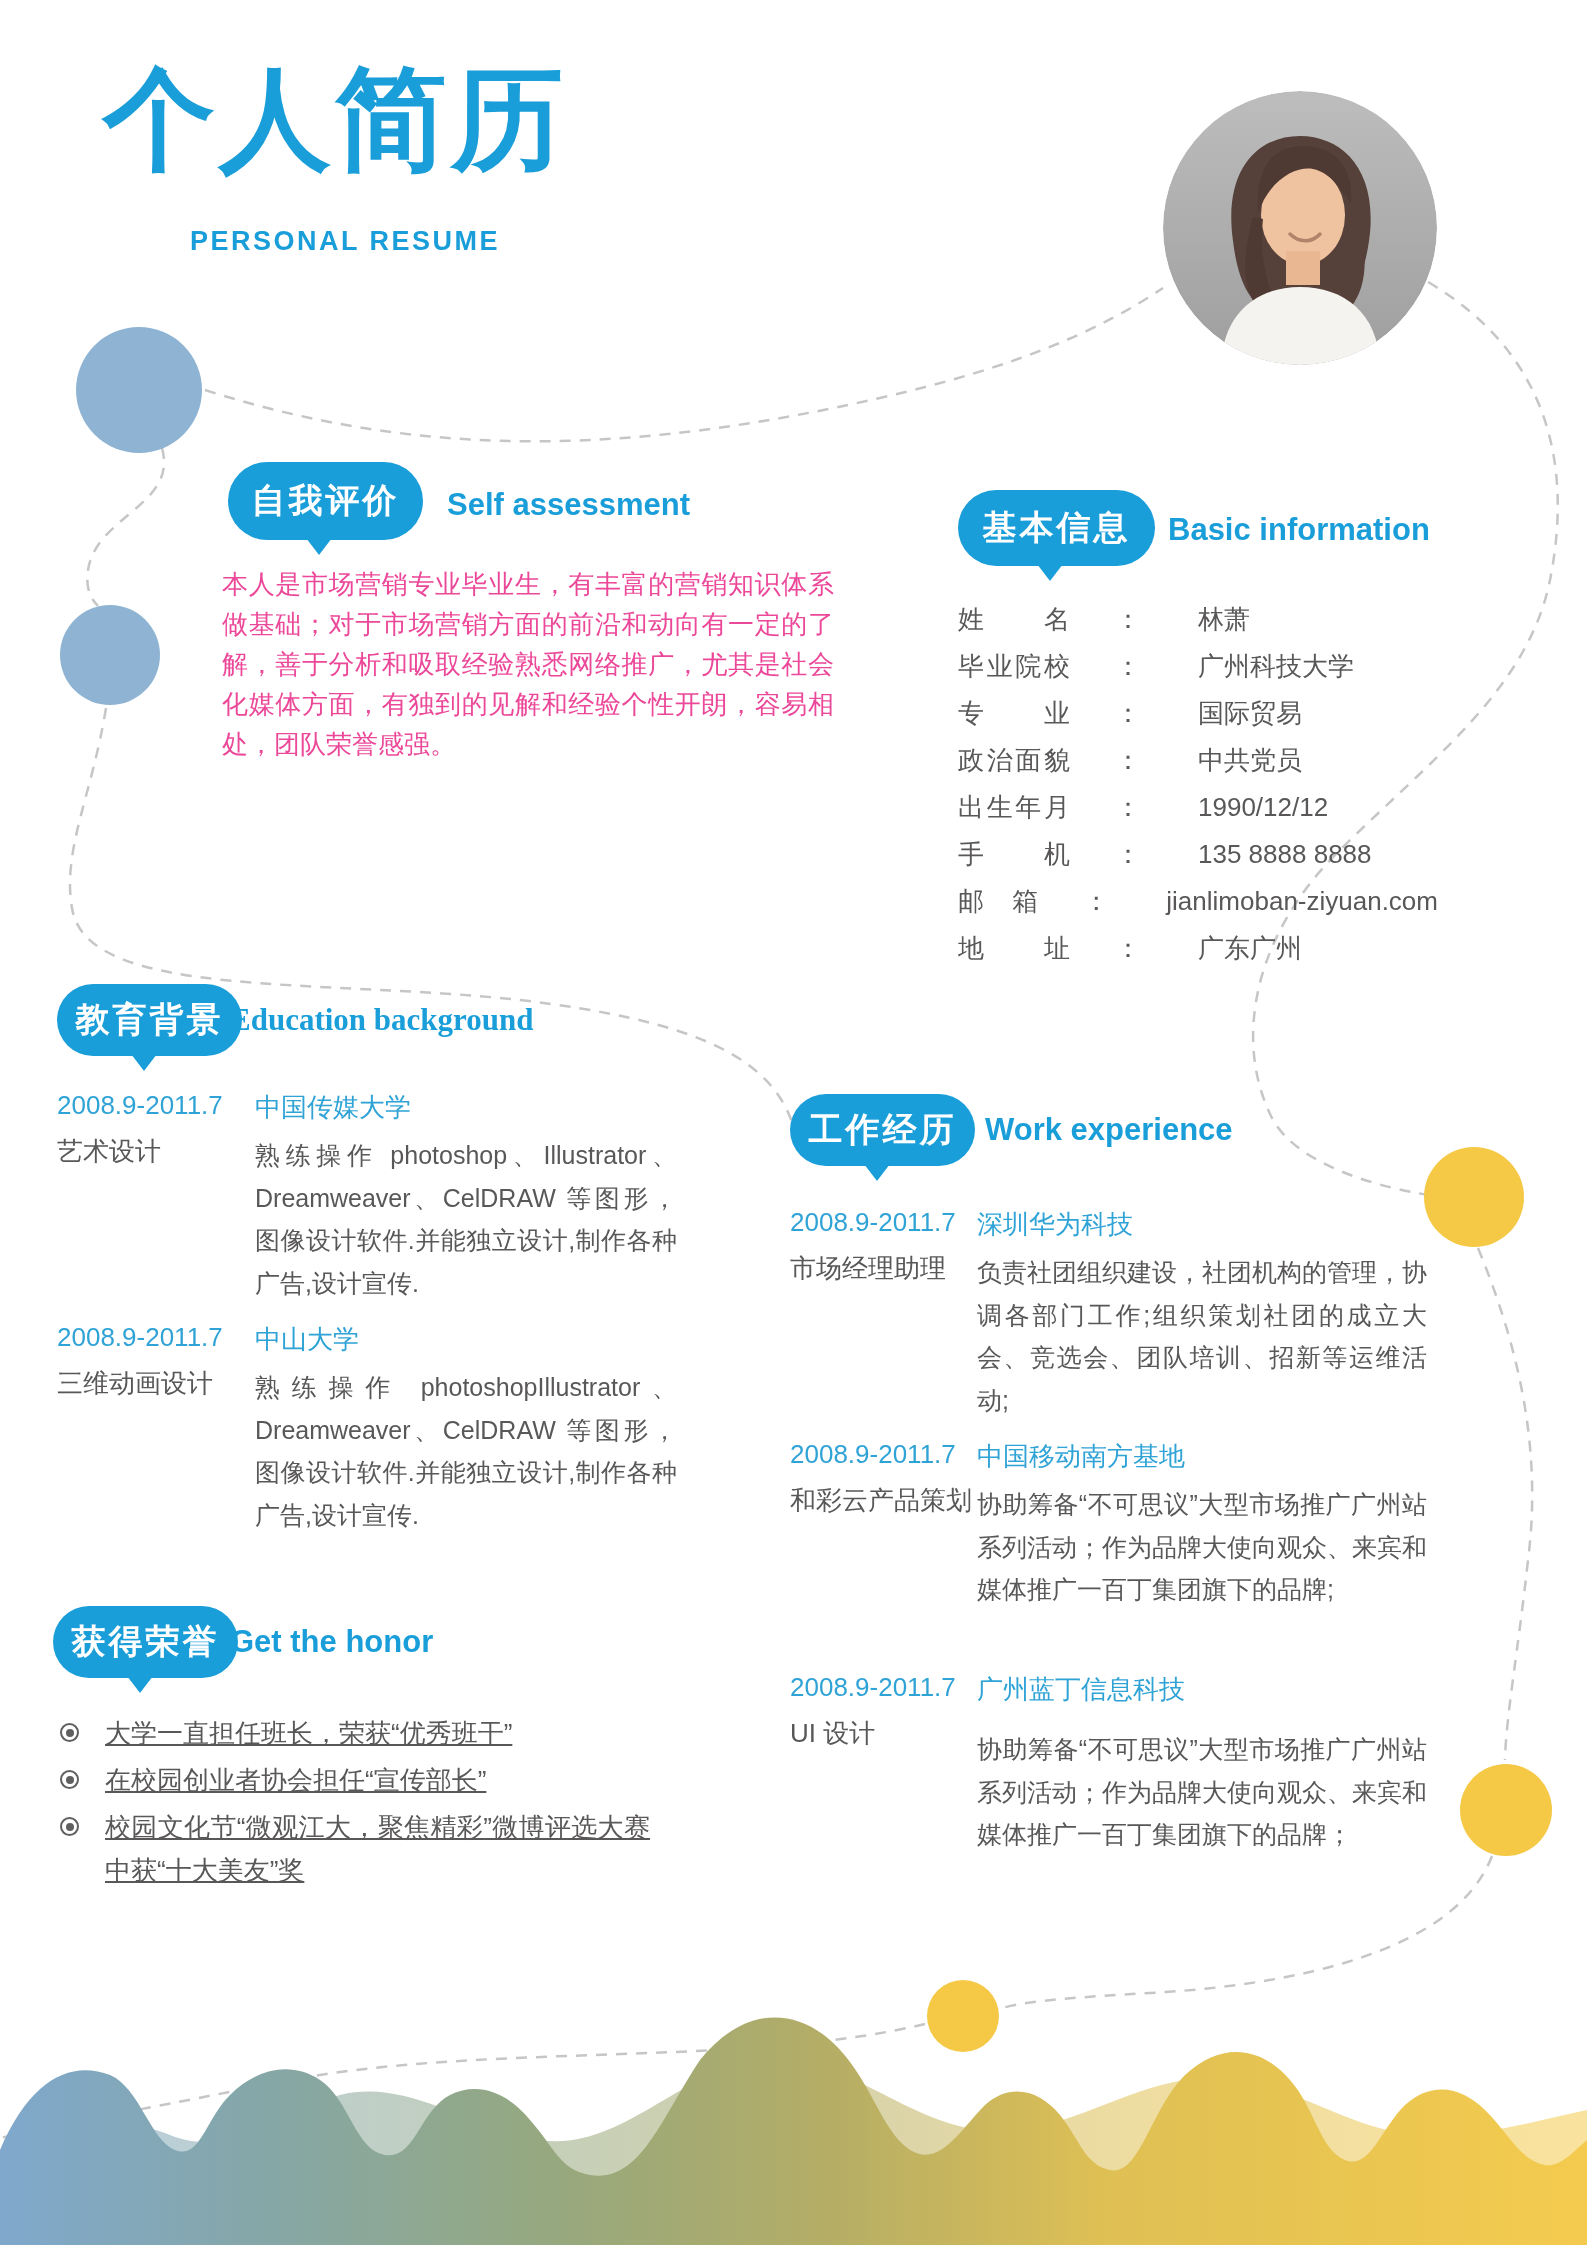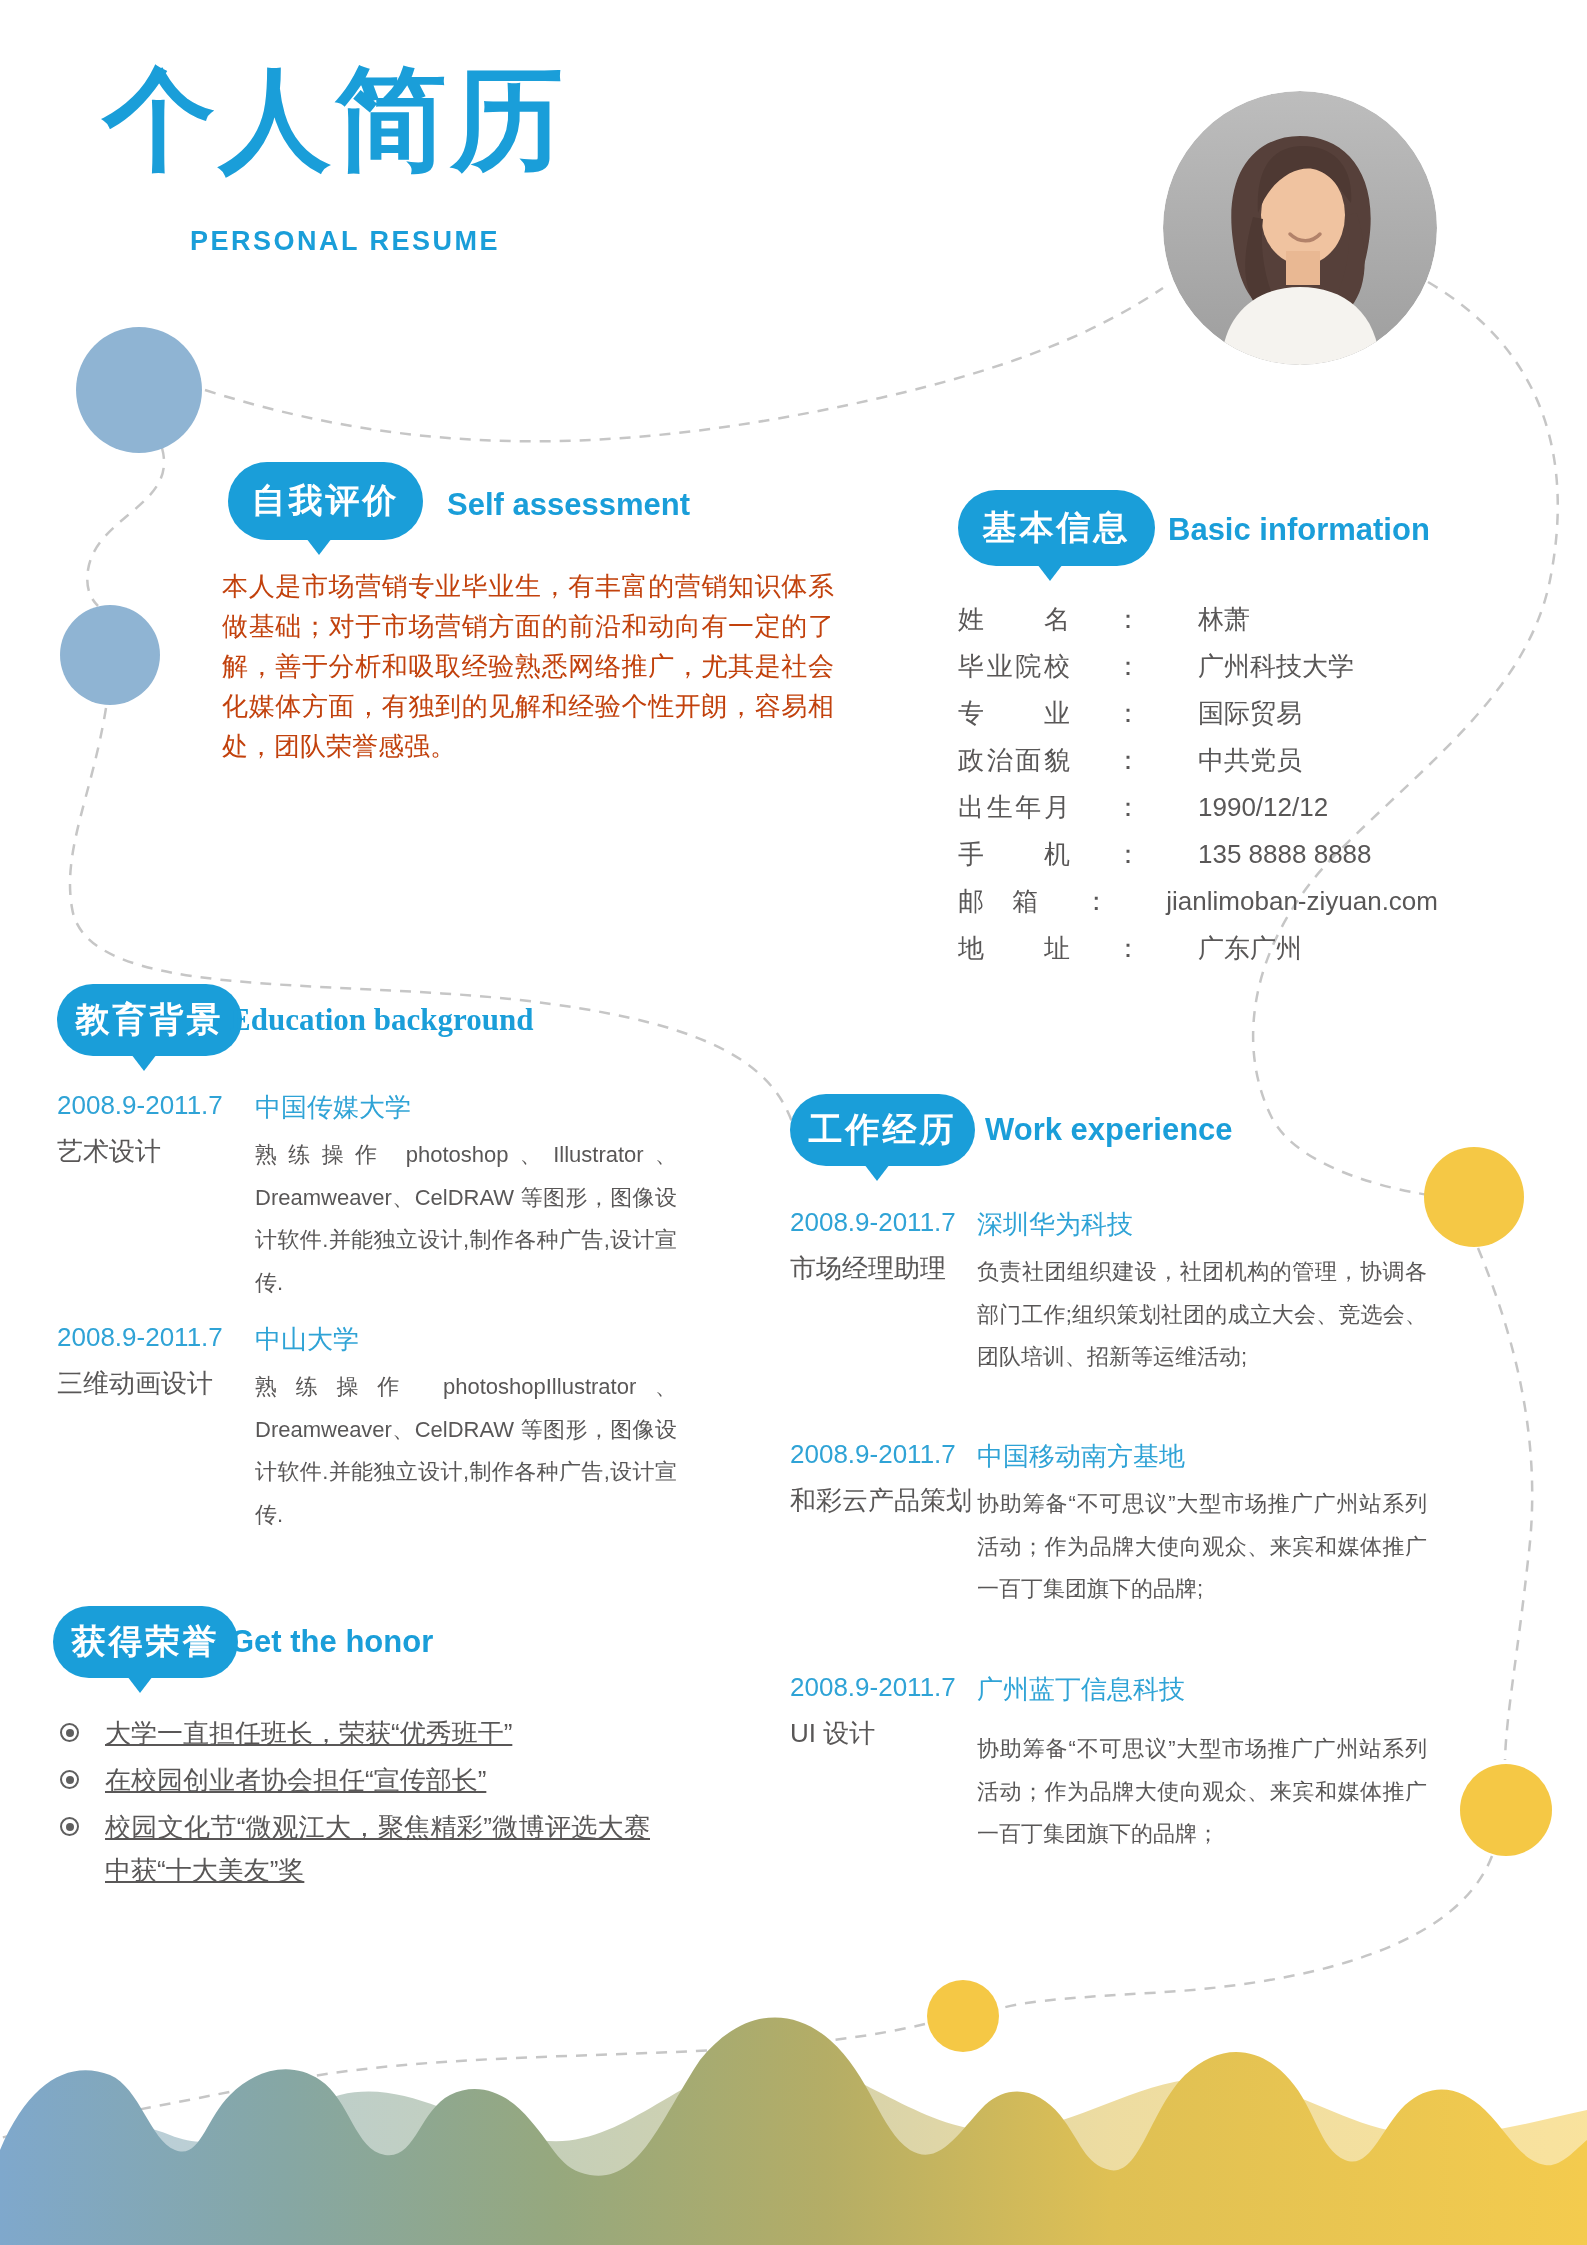--- a/index.html
+++ b/index.html
@@ -29,25 +29,25 @@
     background:#1a9ed9;color:#fff;font-weight:bold;font-size:34px;
     border-radius:40px;display:flex;align-items:center;justify-content:center;
     letter-spacing:3px;
   }
   .badge::after{
     content:"";position:absolute;bottom:-15px;left:40%;
     border:13px solid transparent;border-top:17px solid #1a9ed9;border-bottom:0;
   }
   .sec-title{font-size:31px;font-weight:bold;color:#1a9ed9;white-space:nowrap;}
   
-  .para{font-size:26px;line-height:40px;text-align:justify;color:#c2410c;}
+  .para{font-size:26px;line-height:40px;text-align:justify;color:#ec4899;font-family:Liberation Mono, monospace;}
   .date{font-size:26px;color:#2fa3d6;white-space:nowrap;}
   .role{font-size:26px;color:#595757;white-space:nowrap;}
   .org{font-size:26px;color:#2fa3d6;white-space:nowrap;}
-  .desc{font-size:22px;line-height:42.5px;text-align:justify;color:#595757;}
+  .desc{font-size:25px;line-height:42.5px;text-align:justify;color:#595757;}
   
   .fields{left:958px;top:596px;width:480px;}
   .field-row{height:47px;font-size:26px;display:flex;align-items:center;gap:43px;}
   .f-label{display:inline-block;width:112px;text-align:justify;text-align-last:justify;}
   .f-colon{margin-left:2px;}
   .f-value{margin-left:14px;white-space:nowrap;}
   
   .honor-list{left:60px;top:1712px;width:590px;text-decoration:underline;}
   .honor-item{display:flex;margin-bottom:4px;}
   .bullet{flex:none;width:15px;height:15px;border:2.5px solid #5f5f5f;border-radius:50%;

